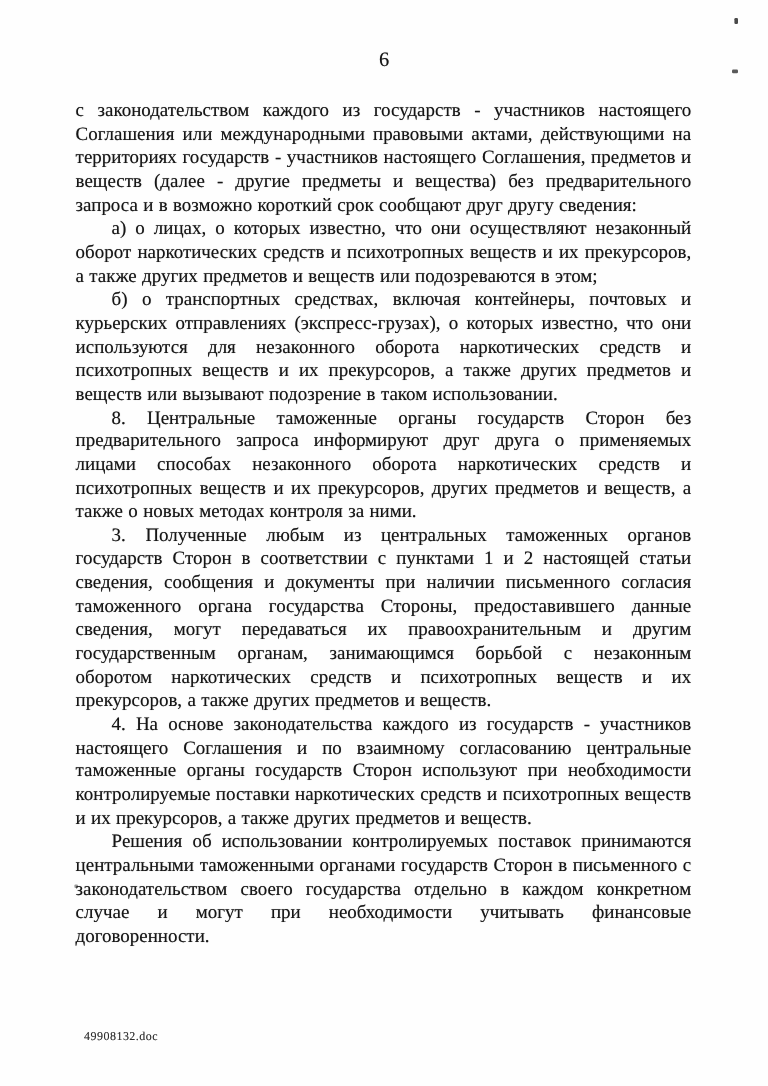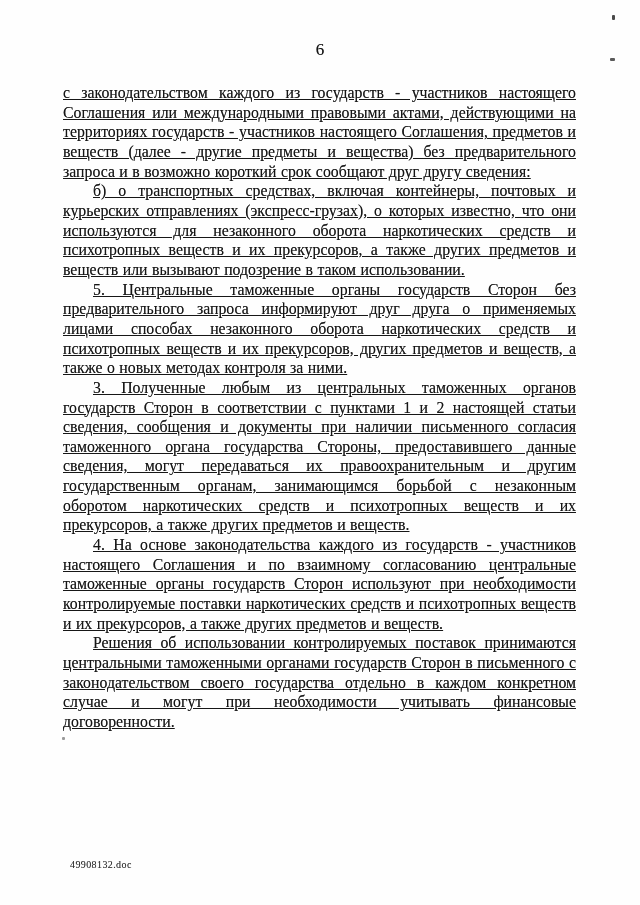--- a/index.html
+++ b/index.html
@@ -34,21 +34,20 @@
     line-height: 19.65px;
     text-align: justify;
     hyphens: none;
   }
   .para {
     margin: 0;
     padding: 0;
     text-indent: 0;
     text-shadow: 0 0 0.6px rgba(20,20,20,0.55);
     word-spacing: 0.5px;
-    text-decoration: underline;
   }
   .para.indent {
     text-indent: 30px;
   }
   .footer-filename {
     position: absolute;
     left: 70px;
     top: 859px;
     font-size: 10px;
     letter-spacing: 0.4px;
@@ -70,22 +69,23 @@
 <div class="page">
 
   <div class="page-number">6</div>
 
   <span class="speck speck-1"></span>
   <span class="speck speck-2"></span>
   <span class="speck speck-3"></span>
 
   <div class="doc-body">
     <p class="para">с законодательством каждого из государств - участников настоящего Соглашения или международными правовыми актами, действующими на территориях государств - участников настоящего Соглашения, предметов и веществ (далее - другие предметы и вещества) без предварительного запроса и в возможно короткий срок сообщают друг другу сведения:</p>
+    <p class="para indent">а) о лицах, о которых известно, что они осуществляют незаконный оборот наркотических средств и психотропных веществ и их прекурсоров, а также других предметов и веществ или подозреваются в этом;</p>
     <p class="para indent">б) о транспортных средствах, включая контейнеры, почтовых и курьерских отправлениях (экспресс-грузах), о которых известно, что они используются для незаконного оборота наркотических средств и психотропных веществ и их прекурсоров, а также других предметов и веществ или вызывают подозрение в таком использовании.</p>
-    <p class="para indent">5. Центральные таможенные органы государств Сторон без предварительного запроса информируют друг друга о применяемых лицами способах незаконного оборота наркотических средств и психотропных веществ и их прекурсоров, других предметов и веществ, а также о новых методах контроля за ними.</p>
+    <p class="para indent">8. Центральные таможенные органы государств Сторон без предварительного запроса информируют друг друга о применяемых лицами способах незаконного оборота наркотических средств и психотропных веществ и их прекурсоров, других предметов и веществ, а также о новых методах контроля за ними.</p>
     <p class="para indent">3. Полученные любым из центральных таможенных органов государств Сторон в соответствии с пунктами 1 и 2 настоящей статьи сведения, сообщения и документы при наличии письменного согласия таможенного органа государства Стороны, предоставившего данные сведения, могут передаваться их правоохранительным и другим государственным органам, занимающимся борьбой с незаконным оборотом наркотических средств и психотропных веществ и их прекурсоров, а также других предметов и веществ.</p>
     <p class="para indent">4. На основе законодательства каждого из государств - участников настоящего Соглашения и по взаимному согласованию центральные таможенные органы государств Сторон используют при необходимости контролируемые поставки наркотических средств и психотропных веществ и их прекурсоров, а также других предметов и веществ.</p>
     <p class="para indent">Решения об использовании контролируемых поставок принимаются центральными таможенными органами государств Сторон в письменного с законодательством своего государства отдельно в каждом конкретном случае и могут при необходимости учитывать финансовые договоренности.</p>
   </div>
 
   <div class="footer-filename">49908132.doc</div>
 
 </div>
 
 </body></html>

